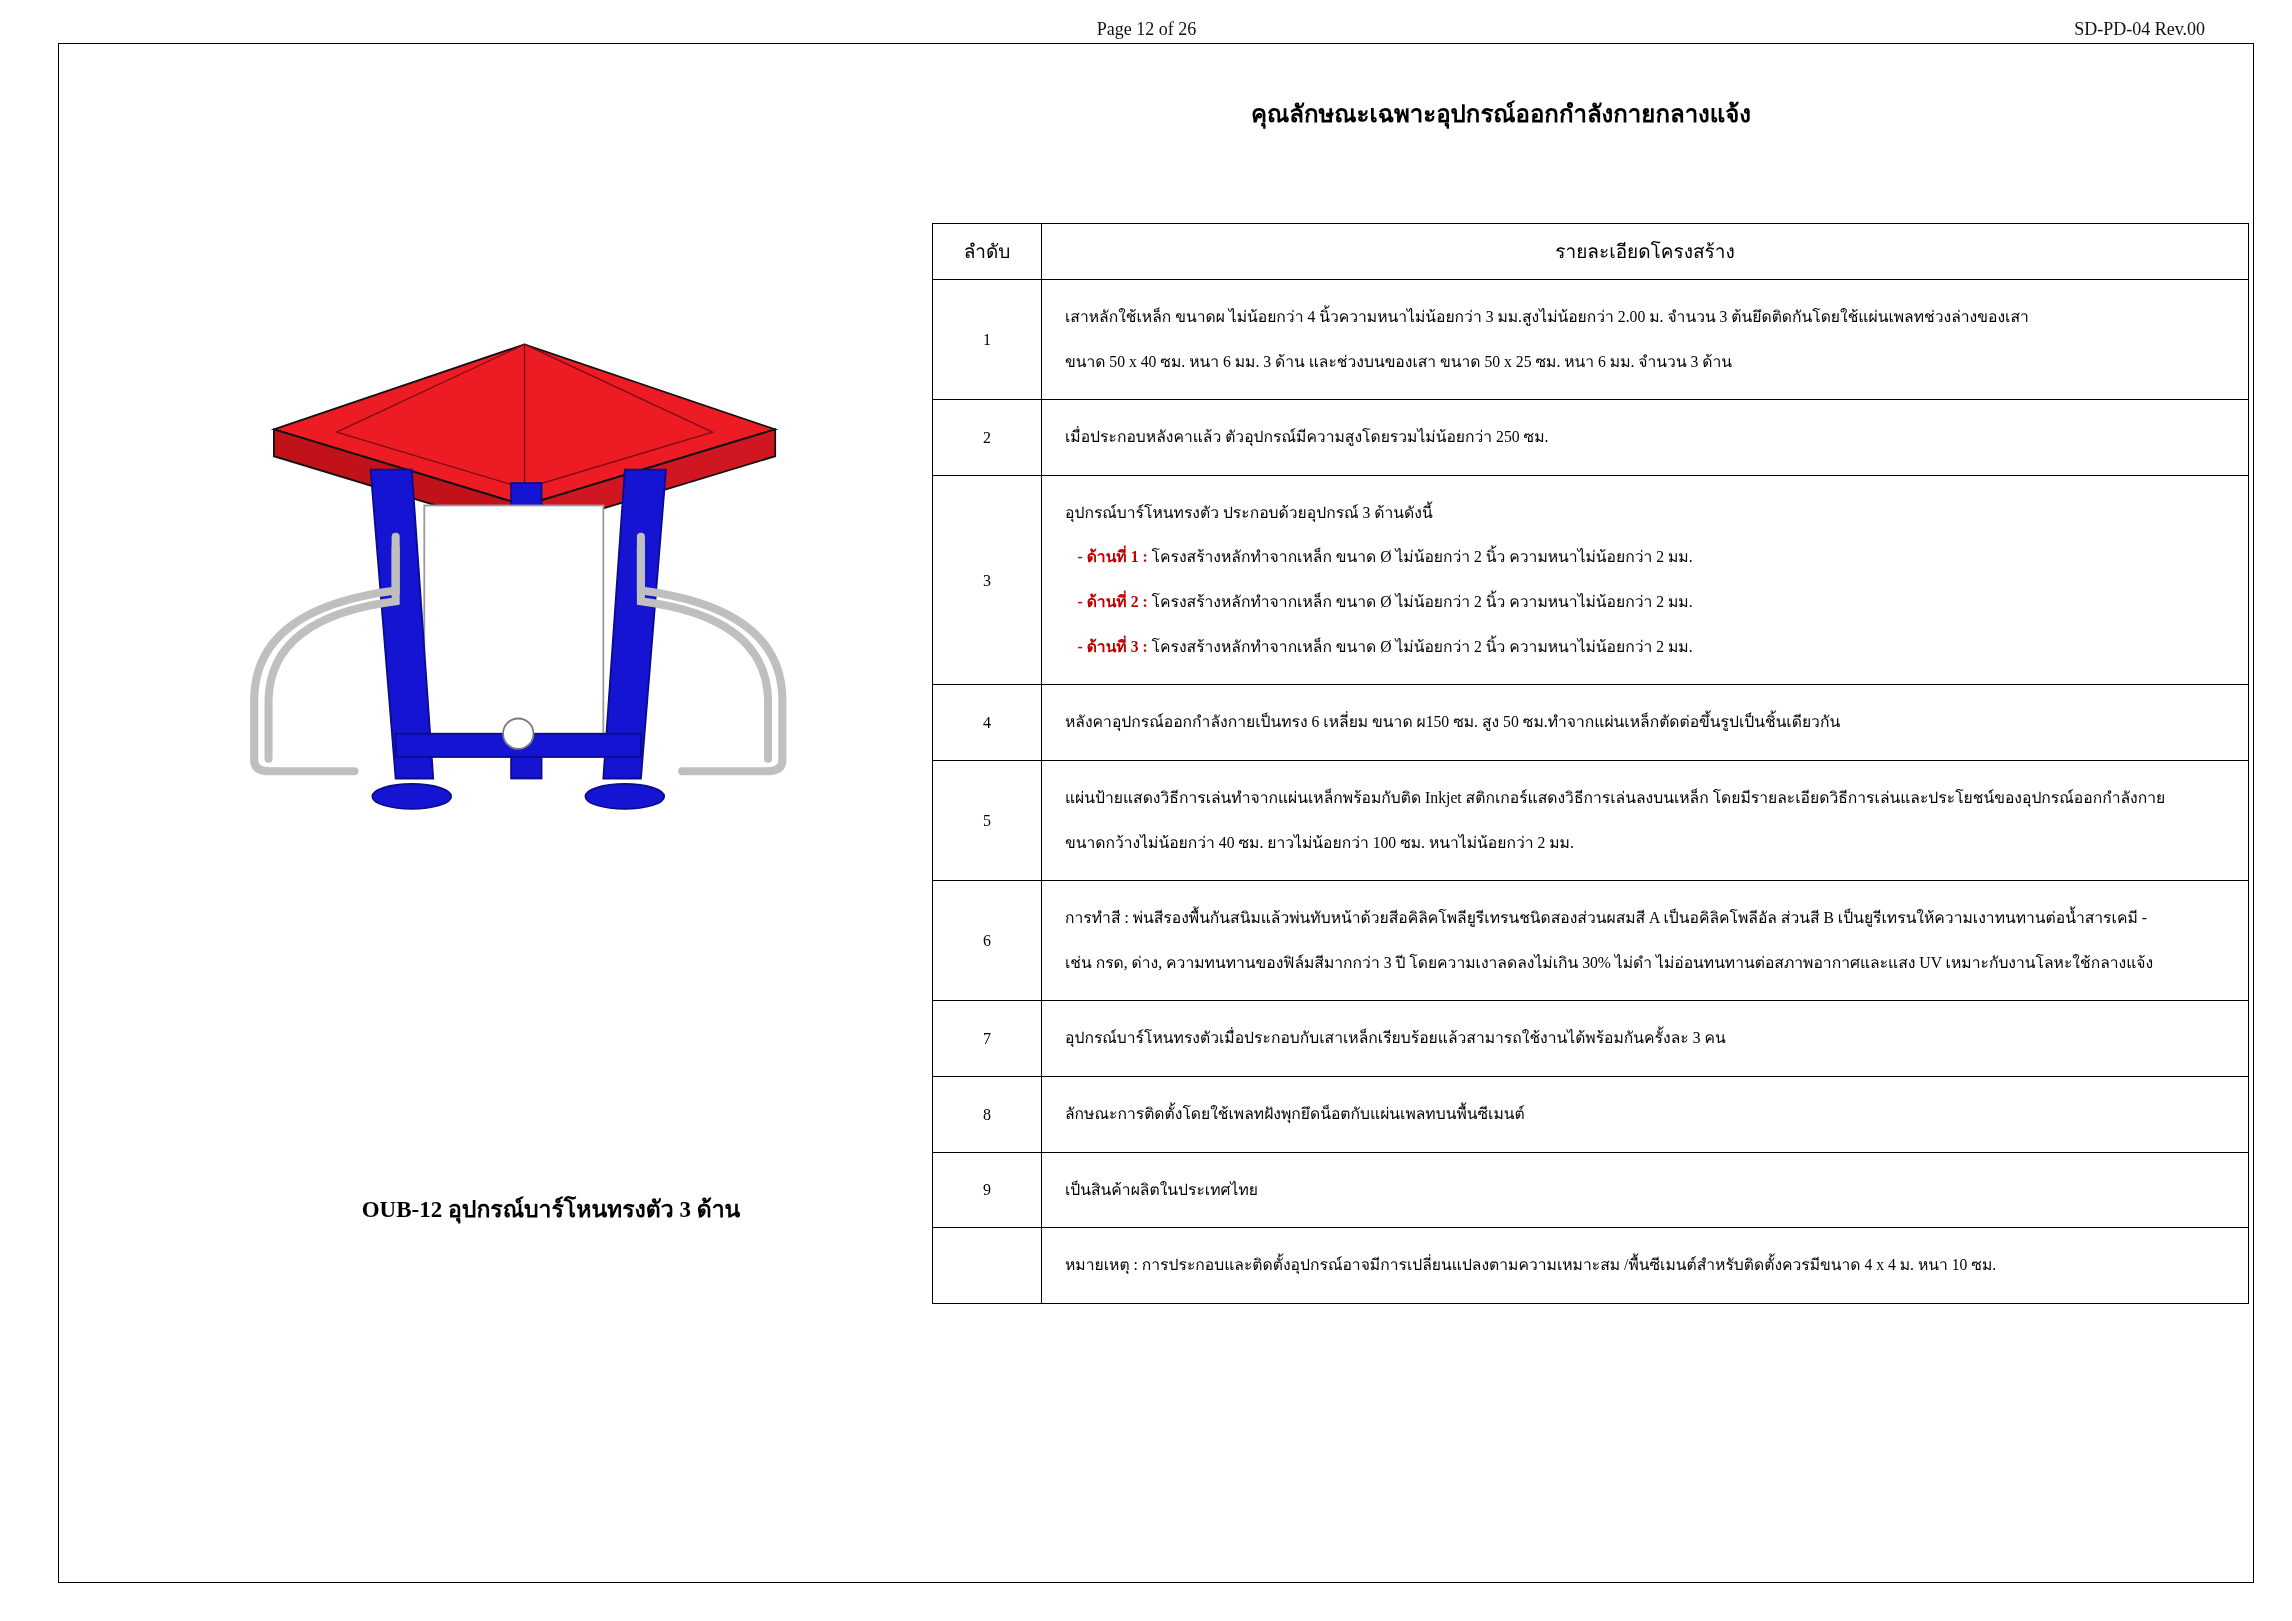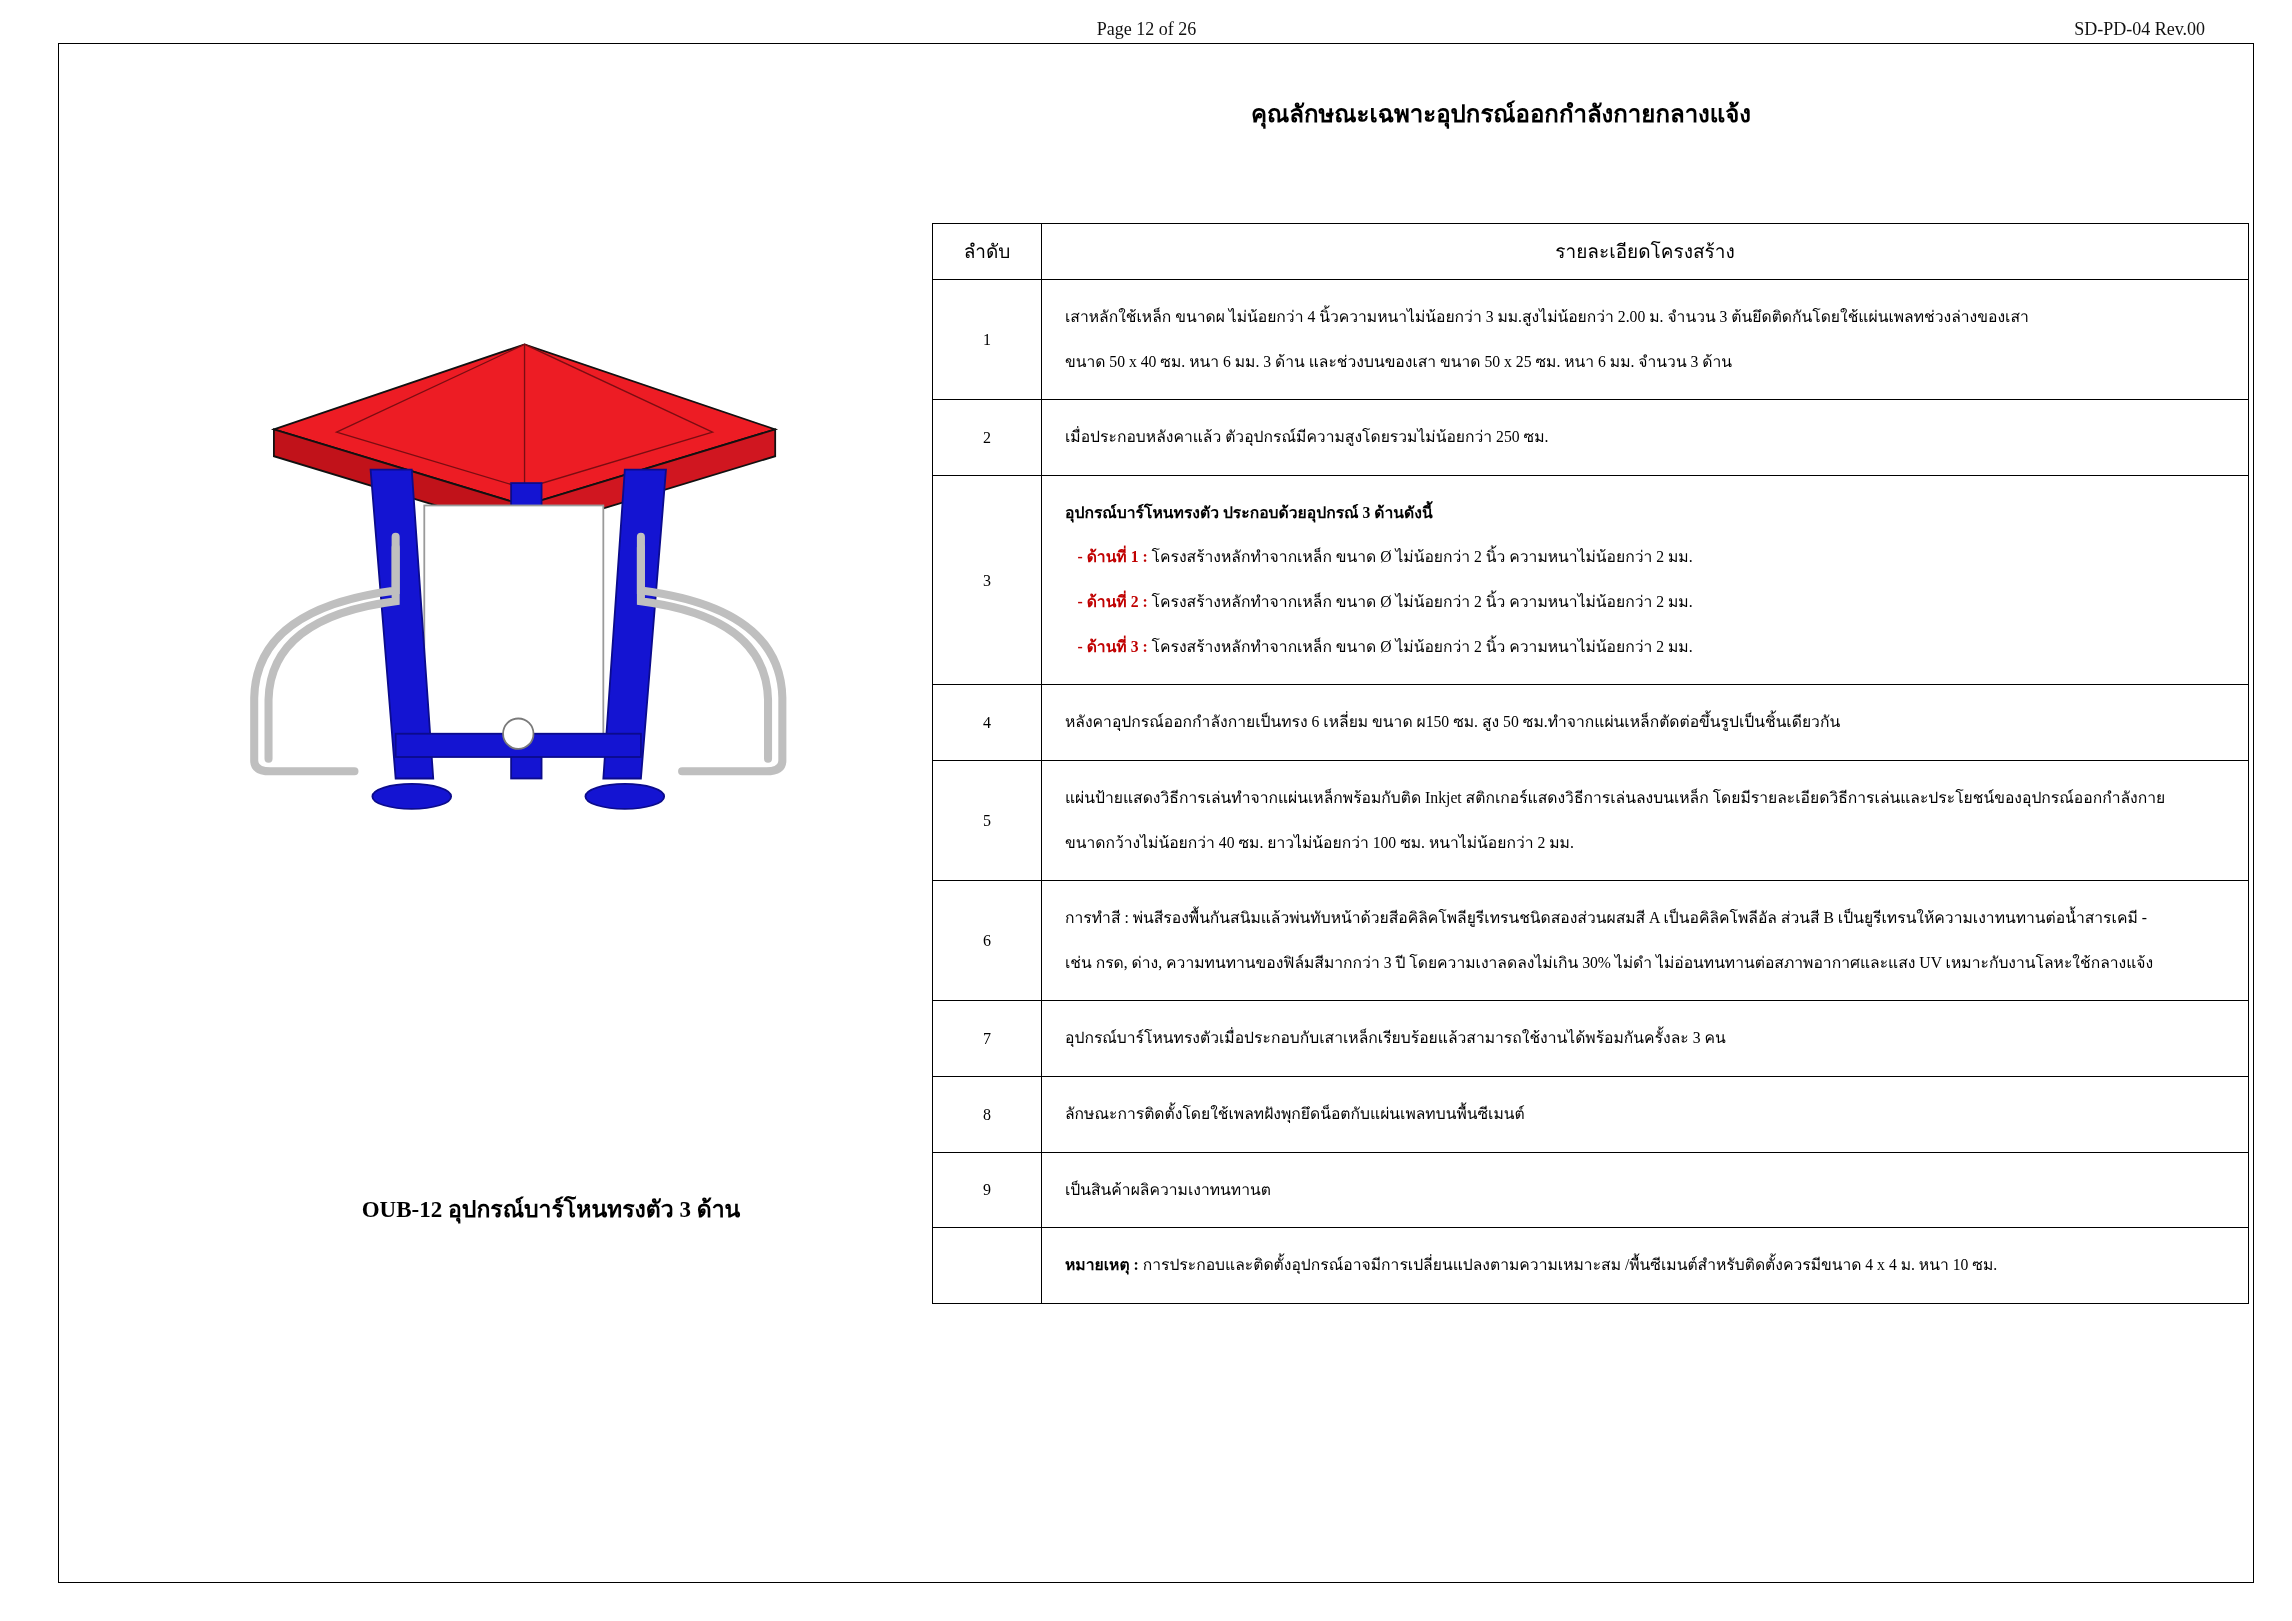--- a/index.html
+++ b/index.html
@@ -104,21 +104,21 @@
     text-align: center;
     font-size: 16px;
   }
   .cell-body {
     text-align: left;
   }
   .cell-body p {
     margin: 14px;
   }
   .bold {
-    font-weight: bold;
+    font-weight: normal;
   }
   .red-bold {
     color: #c00000;
     font-weight: bold;
   }
   .indent {
     padding-left: 12.5px;
   }
 </style>
 </head>
@@ -241,21 +241,21 @@
       </tr>
       <tr>
         <td class="col-no">8</td>
         <td class="cell-body">
           <p>ลักษณะการติดตั้งโดยใช้เพลทฝังพุกยึดน็อตกับแผ่นเพลทบนพื้นซีเมนต์</p>
         </td>
       </tr>
       <tr>
         <td class="col-no">9</td>
         <td class="cell-body">
-          <p>เป็นสินค้าผลิความเงาทนทานต</p>
+          <p>เป็นสินค้าผลิตในประเทศไทย</p>
         </td>
       </tr>
       <tr>
         <td class="col-no"></td>
         <td class="cell-body">
           <p>
             <span class="bold">หมายเหตุ :</span>
             <span>การประกอบและติดตั้งอุปกรณ์อาจมีการเปลี่ยนแปลงตามความเหมาะสม /พื้นซีเมนต์สำหรับติดตั้งควรมีขนาด 4 x 4 ม. หนา 10 ซม.</span>
           </p>
         </td>

